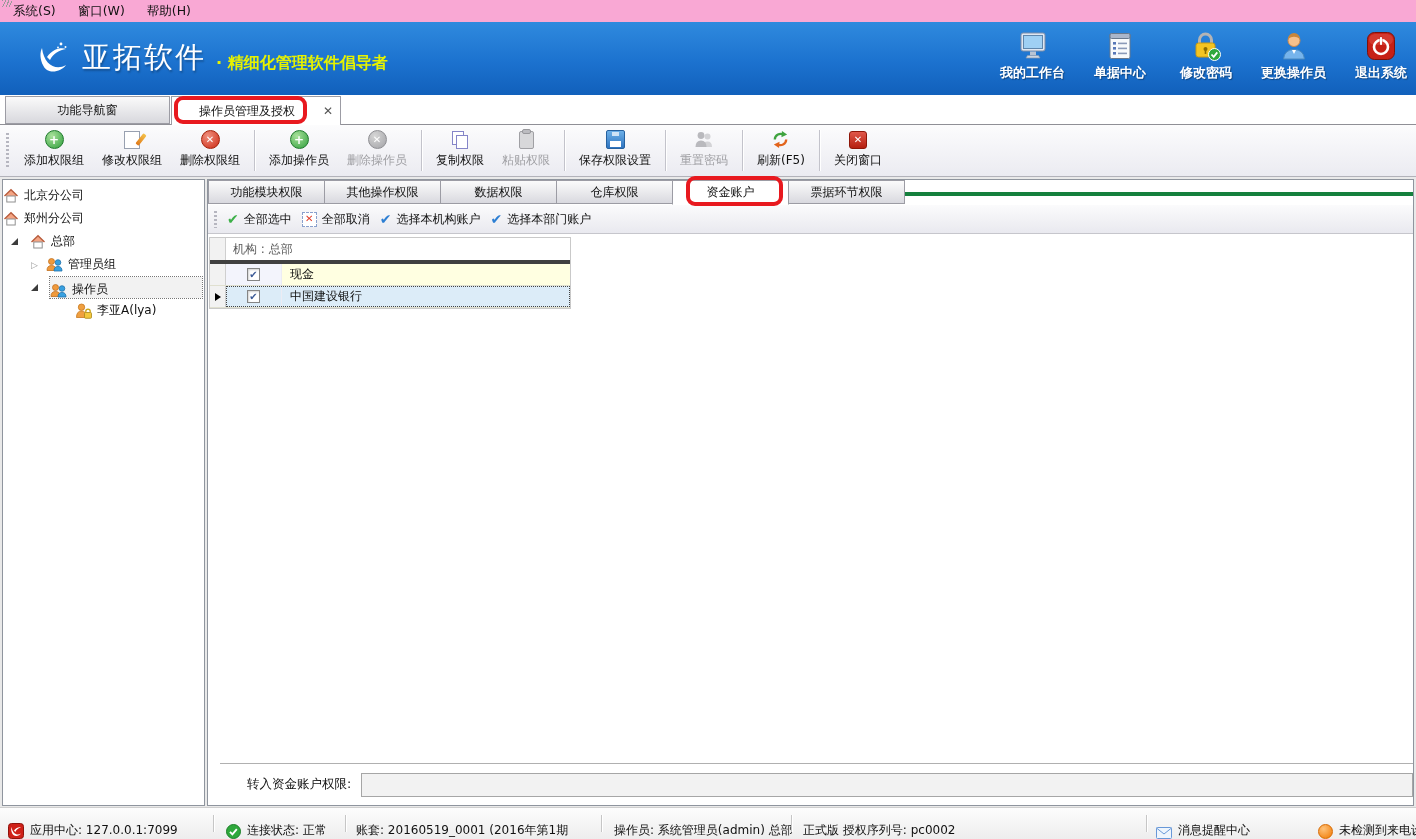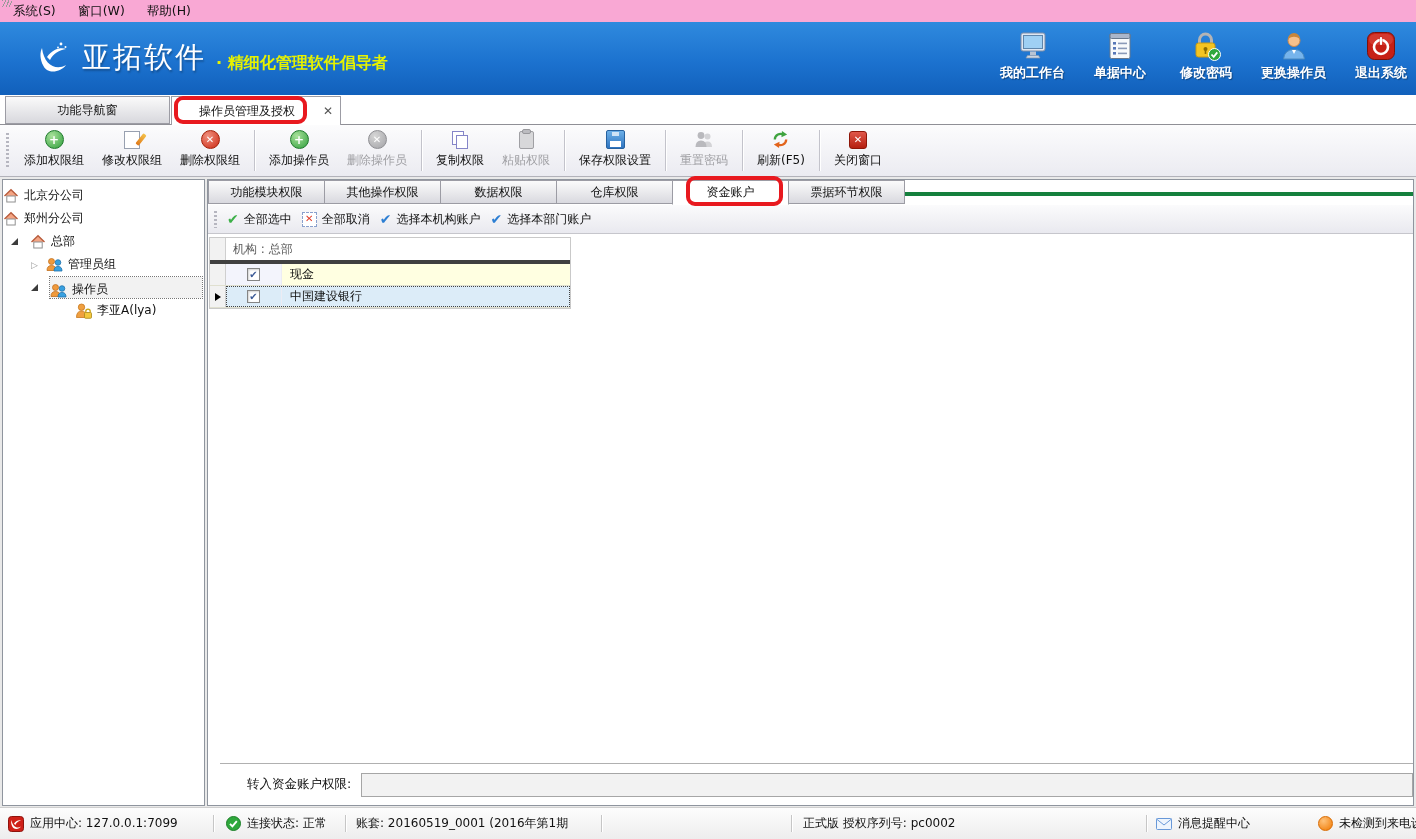--- a/index.html
+++ b/index.html
@@ -126,21 +126,21 @@
   .footer{position:absolute;left:12px;right:0;bottom:0;height:42px;background:#fff;
           border-top:1px solid #b0b0b0;display:flex;align-items:center;padding-left:27px;
           box-sizing:border-box}
   .flabel{font-size:12.5px;white-space:nowrap}
   .finput{margin-left:10px;width:1056px;height:20px;background:#f2f2f2;border:1px solid #a6a6a6;
           font-family:"DejaVu Sans",sans-serif}
 
   
   .statusbar{position:absolute;left:0;bottom:0;right:0;height:31px;
         background:linear-gradient(#fdfdfd,#ededed);border-top:1px solid #cfcfcf;overflow:hidden}
-  .sbi{position:absolute;top:0;height:100%;display:flex;align-items:center;gap:6px;white-space:nowrap}
+  .sbi{position:absolute;top:0;height:100%;display:flex;align-items:flex-end;gap:6px;white-space:nowrap}
   .ssep{position:absolute;top:7px;bottom:7px;width:1px;background:#c6c6c6;box-shadow:1px 0 0 #fff}
   .msg-link{cursor:pointer}
   .odot{width:13px;height:13px;border-radius:50%;
         background:radial-gradient(circle at 35% 30%,#ffc27a,#f07800);border:1px solid #d86a00}
 
   
   .anno{position:absolute;border:4px solid #e8191f;border-radius:9px;box-sizing:border-box;
         pointer-events:none;z-index:50}
 </style>
 </head>
@@ -494,20 +494,23 @@
       <circle cx="7.5" cy="7.5" r="7" fill="#2fa83c" stroke="#1d8029"></circle>
       <path d="M4 7.8 l2.4 2.5 l4.4-5.2" fill="none" stroke="#fff" stroke-width="1.9"></path>
     </svg>
     <span>连接状态: 正常</span>
   </div>
   <div class="ssep" style="left:345px"></div>
   <div class="sbi" style="left:356px">
     <span>账套: 20160519_0001 (2016年第1期</span>
   </div>
   <div class="ssep" style="left:601px"></div>
+  <div class="sbi" style="left:614px">
+    <span>操作员: 系统管理员(admin) 总部</span>
+  </div>
   <div class="ssep" style="left:791px"></div>
   <div class="sbi" style="left:803px">
     <span>正式版 授权序列号: pc0002</span>
   </div>
   <div class="ssep" style="left:1146px"></div>
   <div class="sbi" style="left:1156px">
     <svg width="16" height="12" viewBox="0 0 16 12">
       <rect x="0.5" y="0.5" width="15" height="11" rx="1" fill="#eef5fd" stroke="#6898d8"></rect>
       <path d="M0.5 1 L8 7 L15.5 1" fill="none" stroke="#6898d8"></path>
     </svg>

